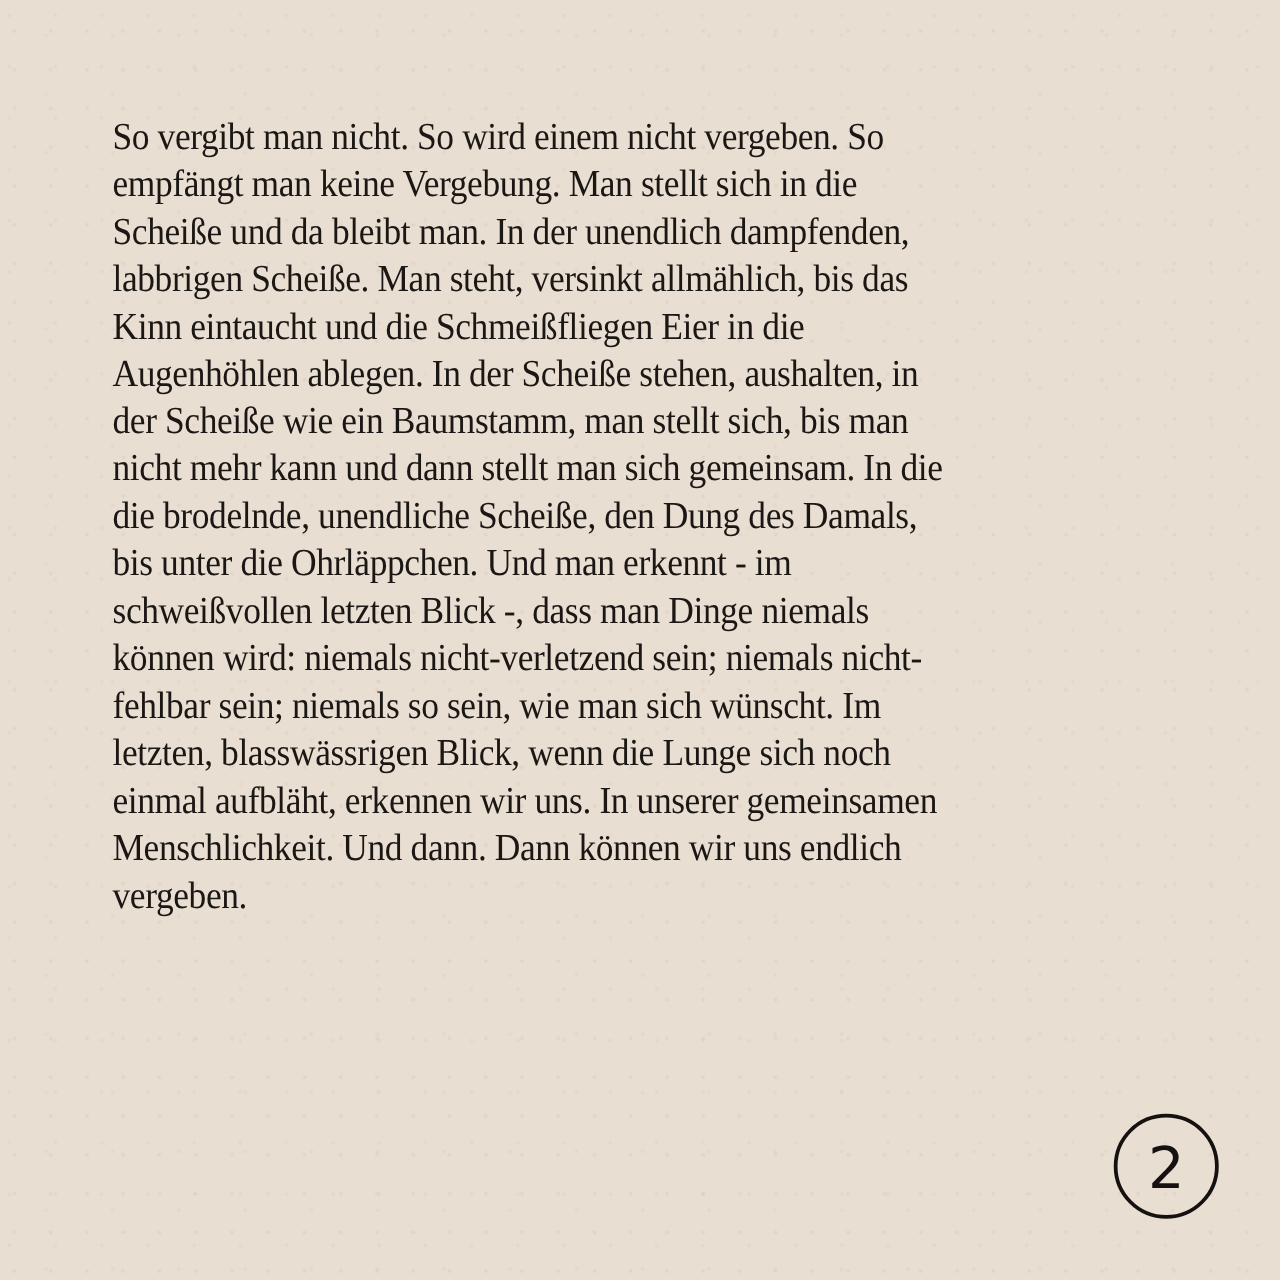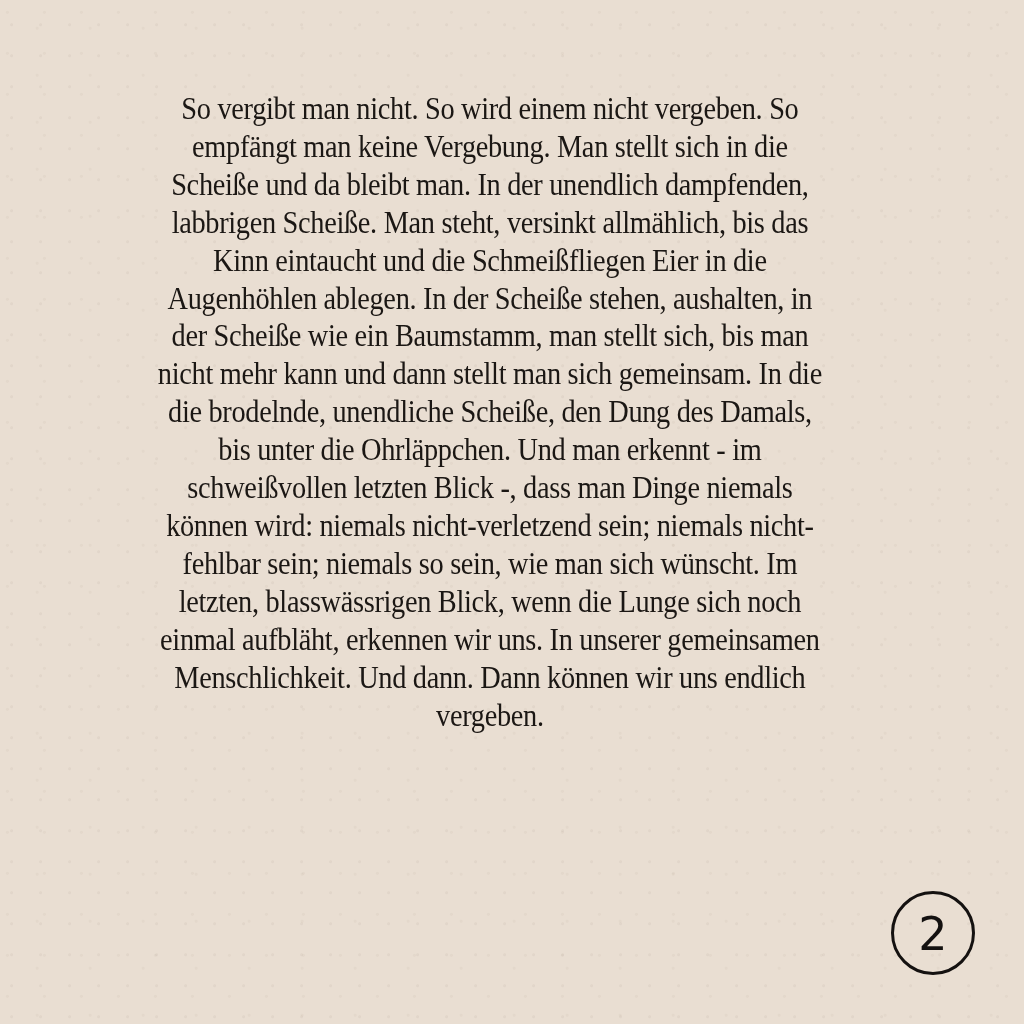--- a/index.html
+++ b/index.html
@@ -19,21 +19,20 @@
       position: relative;
       font-family: "Liberation Serif", "DejaVu Serif", serif;
       color: #1b1714;
     }
     .page {
       position: absolute;
       left: 0;
       top: 0;
       width: 1024px;
       height: 1024px;
-      text-align: center;
     }
     .text-block {
       position: absolute;
       left: 90px;
       top: 91px;
       width: 860px;
     }
     .line {
       display: block;
       font-size: 30.5px;

